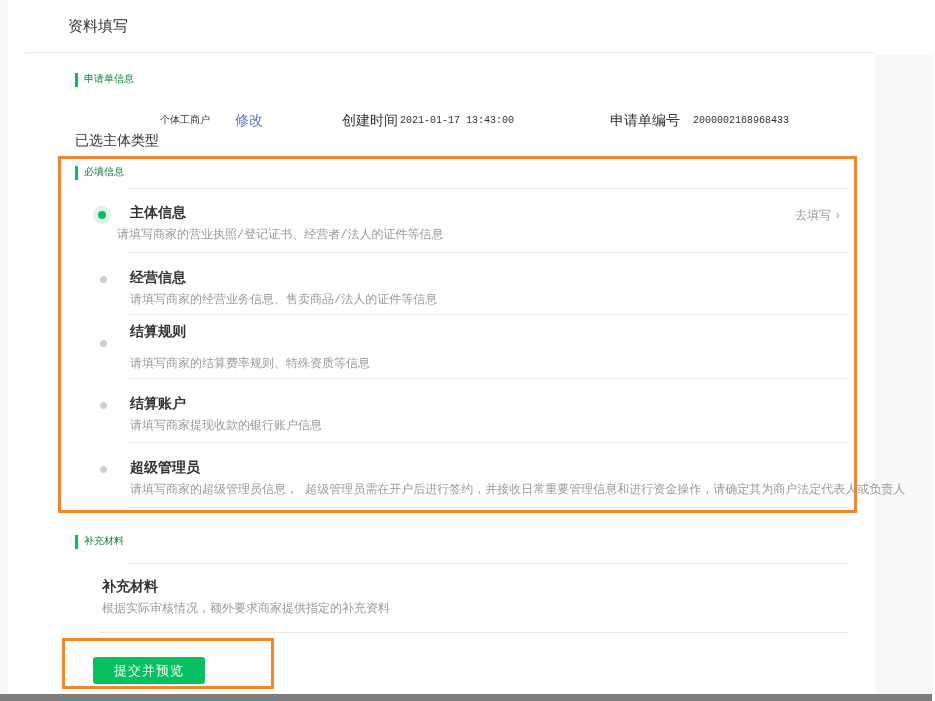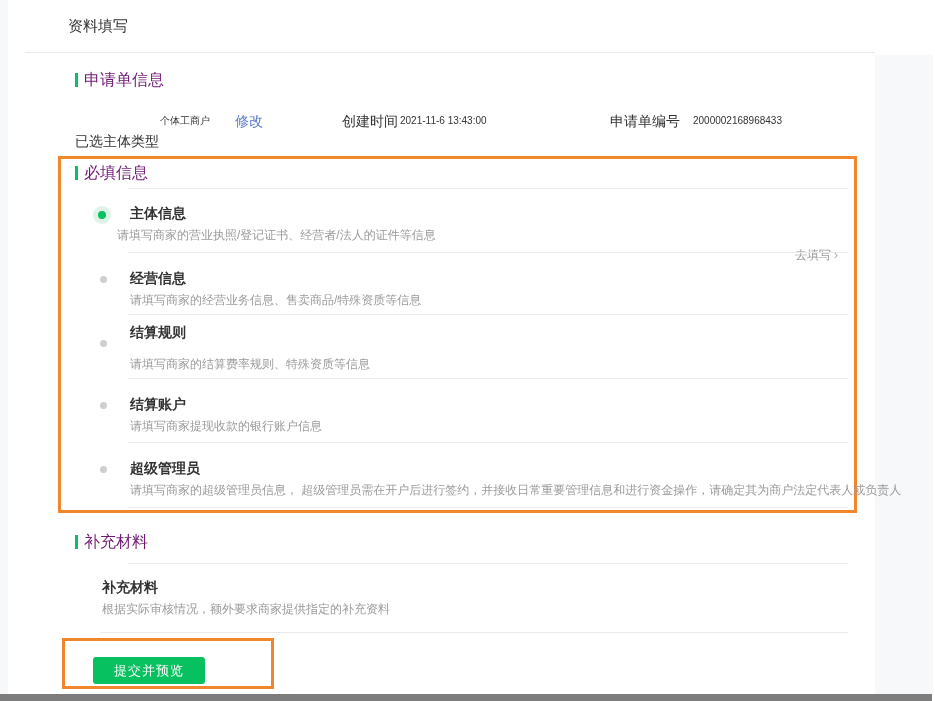--- a/index.html
+++ b/index.html
@@ -1,35 +1,35 @@
 <!DOCTYPE html>
 <html><head>
 <meta charset="utf-8">
 <style>
   html,body{margin:0;padding:0;background:#fff;}
   .screen{
     position:relative;width:935px;height:701px;overflow:hidden;background:#fff;
-    font-family:Liberation Sans, sans-serif;color:#333;
+    font-family:Liberation Mono, monospace;color:#333;
   }
   .abs{position:absolute;}
   .bg-strip{background:#f7f8fa;}
   .page-title{font-size:15px;color:#333;}
   .hdiv{height:1px;background:#e9e9ec;}
   .sec-bar{width:3px;height:14px;background:#07c160;}
-  .sec-title{font-size:16px;font-weight:500;color:#701a75;line-height:18px;}
+  .sec-title{font-size:10px;font-weight:500;color:#15803d;line-height:18px;}
   .info-label{font-size:14px;color:#333;line-height:20px;}
   .info-value{font-size:10px;color:#333;line-height:20px;}
   .link-blue{font-size:14px;color:#5a78c8;line-height:20px;cursor:pointer;}
   .orange-box{border:3px solid #f2862d;background:transparent;box-sizing:border-box;}
   .item-title{font-size:14px;font-weight:600;color:#333;line-height:18px;}
   .item-desc{font-size:12px;color:#9b9b9b;line-height:16px;white-space:nowrap;}
   .radio-on{width:18px;height:18px;border-radius:50%;background:#dff3e8;display:flex;align-items:center;justify-content:center;}
   .radio-on .dot{width:8px;height:8px;border-radius:50%;background:#07c160;}
   .radio-off{width:7px;height:7px;border-radius:50%;background:#cfcfcf;}
-  .go-fill{font-size:12px;color:#999;cursor:pointer;line-height:16px;margin-top:39px;}
+  .go-fill{font-size:12px;color:#999;cursor:pointer;line-height:16px;}
   .go-fill .chev{margin-left:3px;font-size:12px;color:#b0b0b0;}
   .submit-btn{
     width:112px;height:27px;background:#07c160;border:none;border-radius:3px;
     color:#fff;font-size:13px;font-family:inherit;cursor:pointer;
     display:flex;align-items:center;justify-content:center;letter-spacing:1px;
   }
   .bottom-bar{background:#7d7d7d;}
 </style>
 </head>
 <body>
@@ -43,21 +43,21 @@
   <div class="abs page-title" style="left:68px;top:17px;">资料填写</div>
   <div class="abs hdiv" style="left:25px;top:52px;width:850px;"></div>
 
   <div class="abs sec-bar" style="left:75px;top:73px;"></div>
   <div class="abs sec-title" style="left:84px;top:71px;">申请单信息</div>
 
   <div class="abs info-label" style="left:75px;top:111px;margin-top:20px;">已选主体类型</div>
   <div class="abs info-value" style="left:160px;top:111px;">个体工商户</div>
   <div class="abs link-blue" style="left:235px;top:111px;">修改</div>
   <div class="abs info-label" style="left:342px;top:111px;">创建时间</div>
-  <div class="abs info-value" style="left:400px;top:111px;">2021-11-6 13:43:00</div>
+  <div class="abs info-value" style="left:400px;top:111px;">2021-01-17 13:43:00</div>
   <div class="abs info-label" style="left:610px;top:111px;">申请单编号</div>
   <div class="abs info-value" style="left:693px;top:111px;">2000002168968433</div>
 
   <div class="abs orange-box" style="left:58px;top:156px;width:799px;height:357px;"></div>
 
   <div class="abs sec-bar" style="left:75px;top:166px;"></div>
   <div class="abs sec-title" style="left:84px;top:164px;">必填信息</div>
 
   <div class="abs hdiv" style="left:128px;top:188px;width:720px;"></div>
 
@@ -65,21 +65,21 @@
       <div class="dot"></div>
     </div>
   <div class="abs item-title" style="left:130px;top:204px;">主体信息</div>
   <div class="abs item-desc" style="left:117px;top:227px;">请填写商家的营业执照/登记证书、经营者/法人的证件等信息</div>
   <div class="abs go-fill" style="left:795px;top:208px;"><span>去填写</span><span class="chev">›</span></div>
 
   <div class="abs hdiv" style="left:128px;top:252px;width:720px;"></div>
 
   <div class="abs radio-off" style="left:100px;top:276px;"></div>
   <div class="abs item-title" style="left:130px;top:269px;">经营信息</div>
-  <div class="abs item-desc" style="left:130px;top:292px;">请填写商家的经营业务信息、售卖商品/特殊资质等信息</div>
+  <div class="abs item-desc" style="left:130px;top:292px;">请填写商家的经营业务信息、售卖商品/法人的证件等信息</div>
 
   <div class="abs hdiv" style="left:128px;top:314px;width:720px;"></div>
 
   <div class="abs radio-off" style="left:100px;top:340px;"></div>
   <div class="abs item-title" style="left:130px;top:323px;">结算规则</div>
   <div class="abs item-desc" style="left:130px;top:356px;">请填写商家的结算费率规则、特殊资质等信息</div>
 
   <div class="abs hdiv" style="left:128px;top:378px;width:720px;"></div>
 
   <div class="abs radio-off" style="left:100px;top:402px;"></div>

